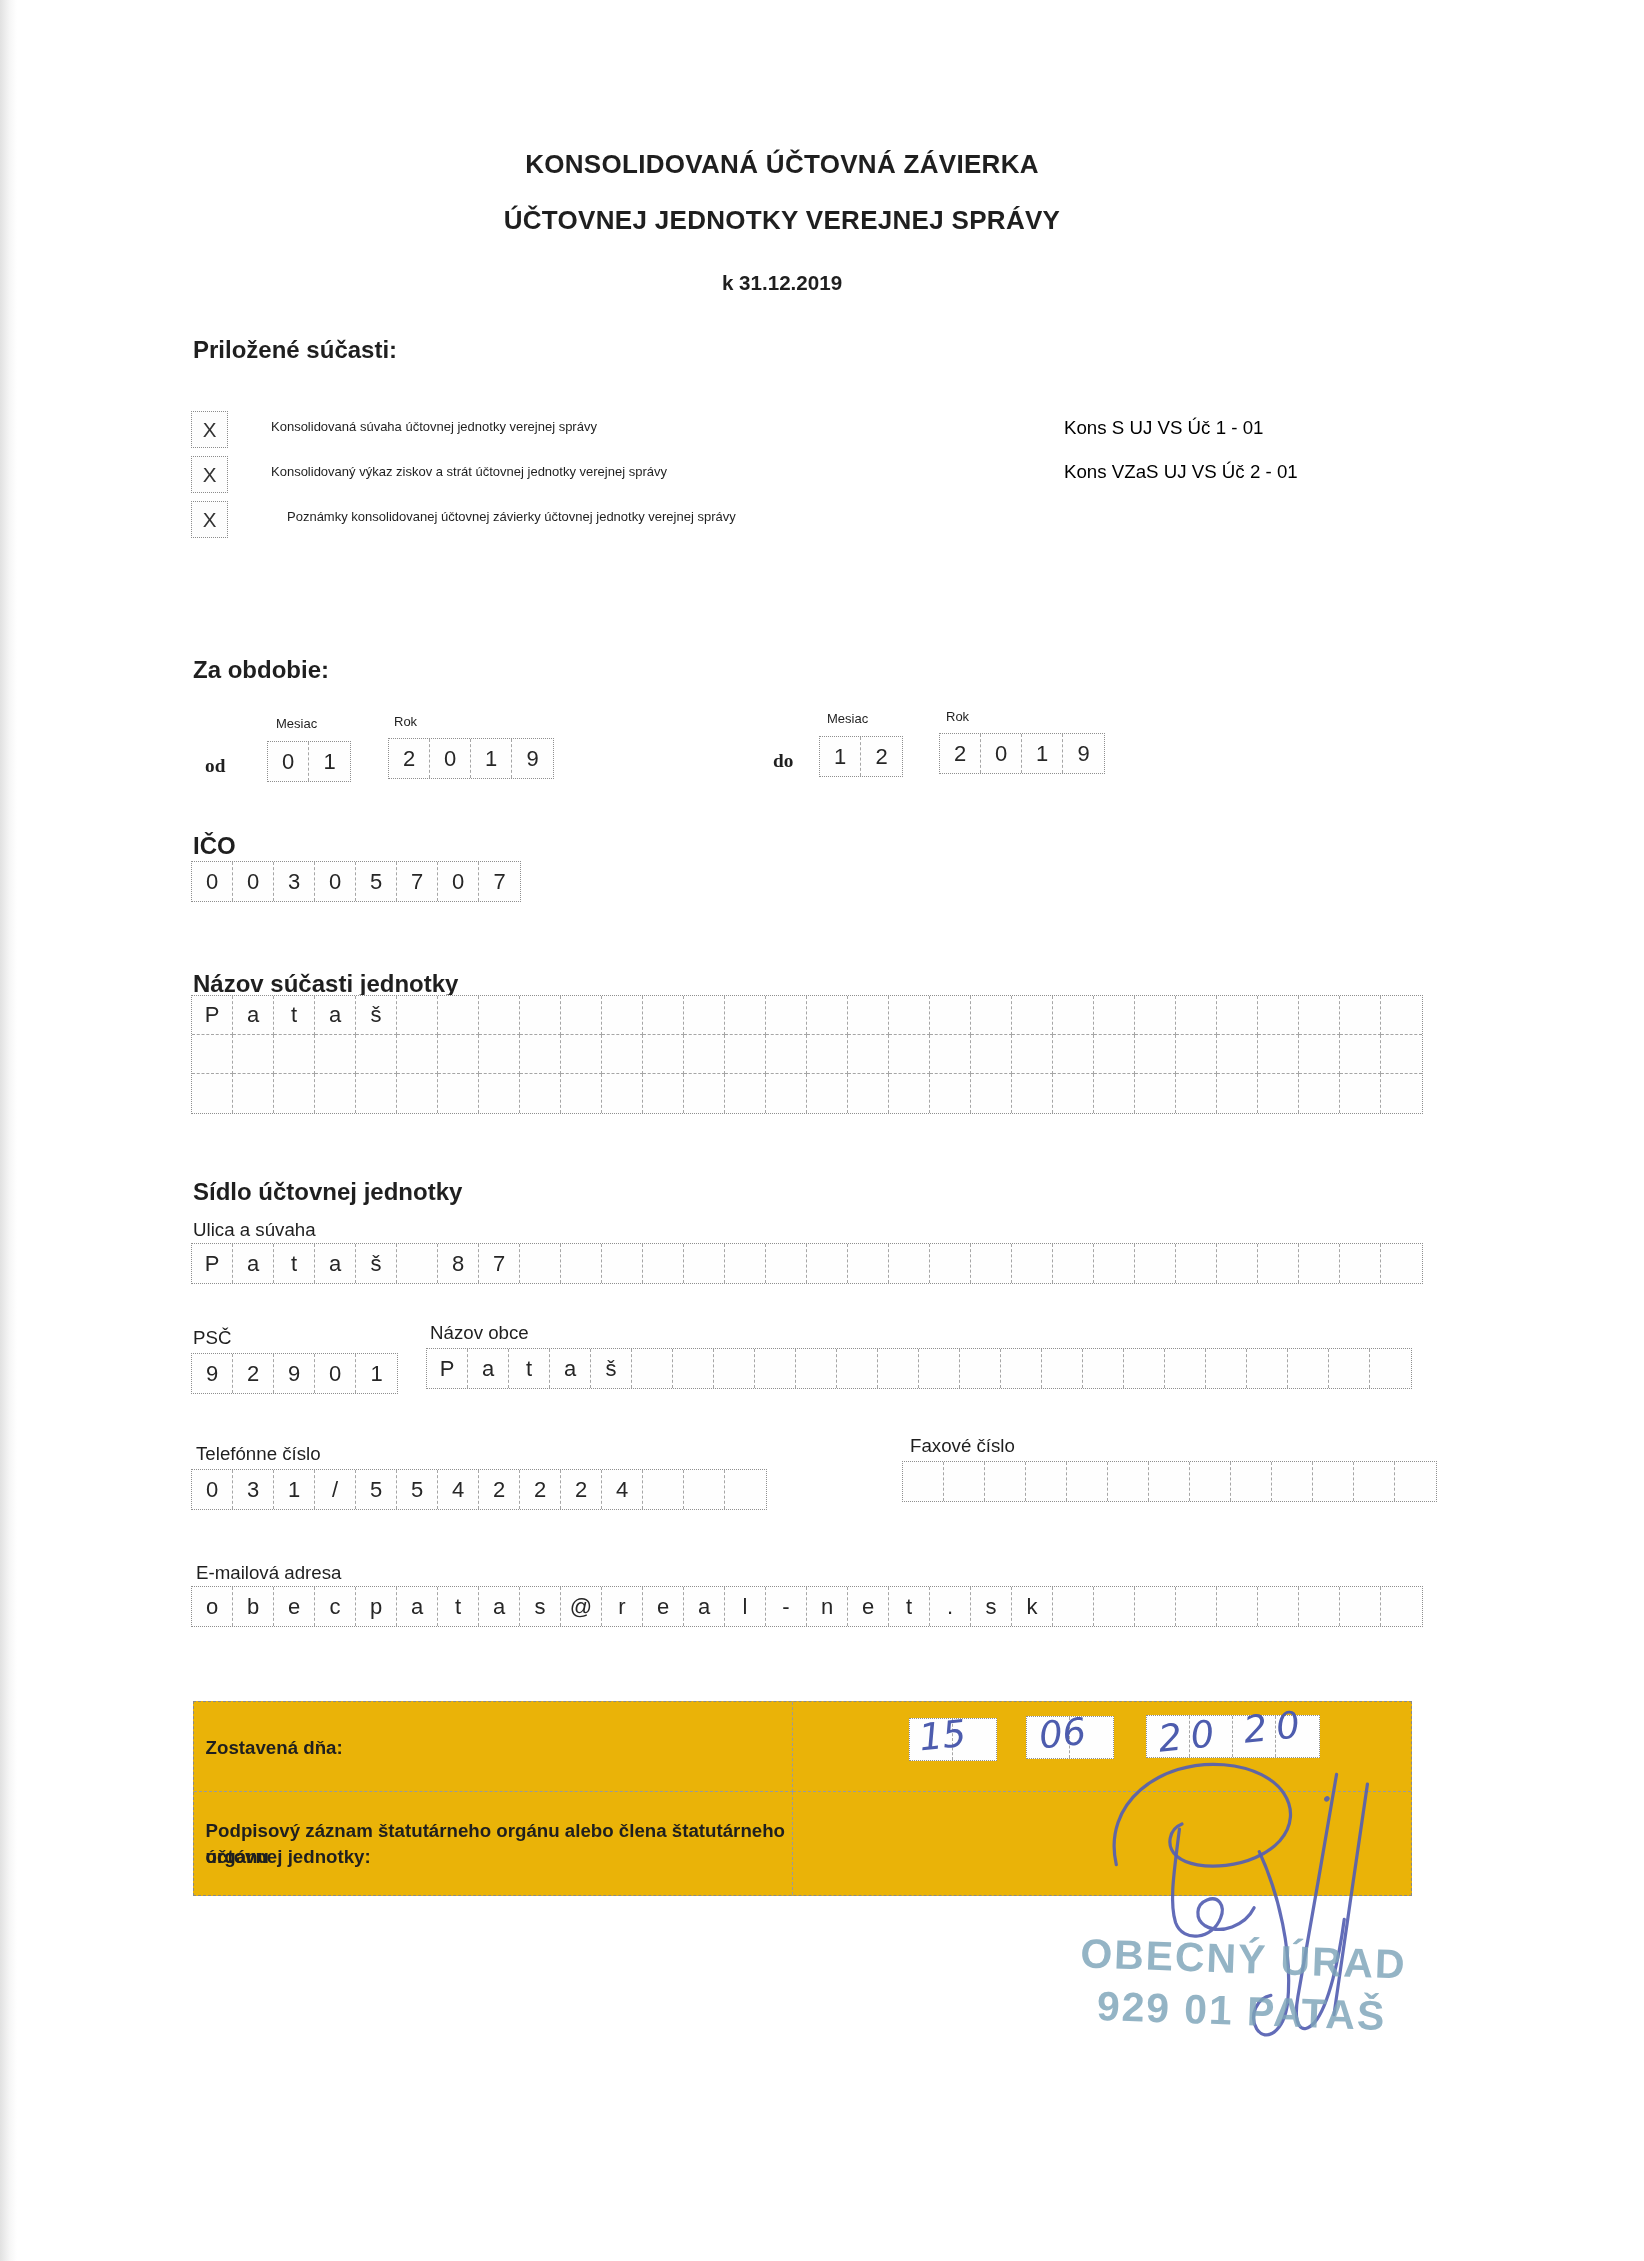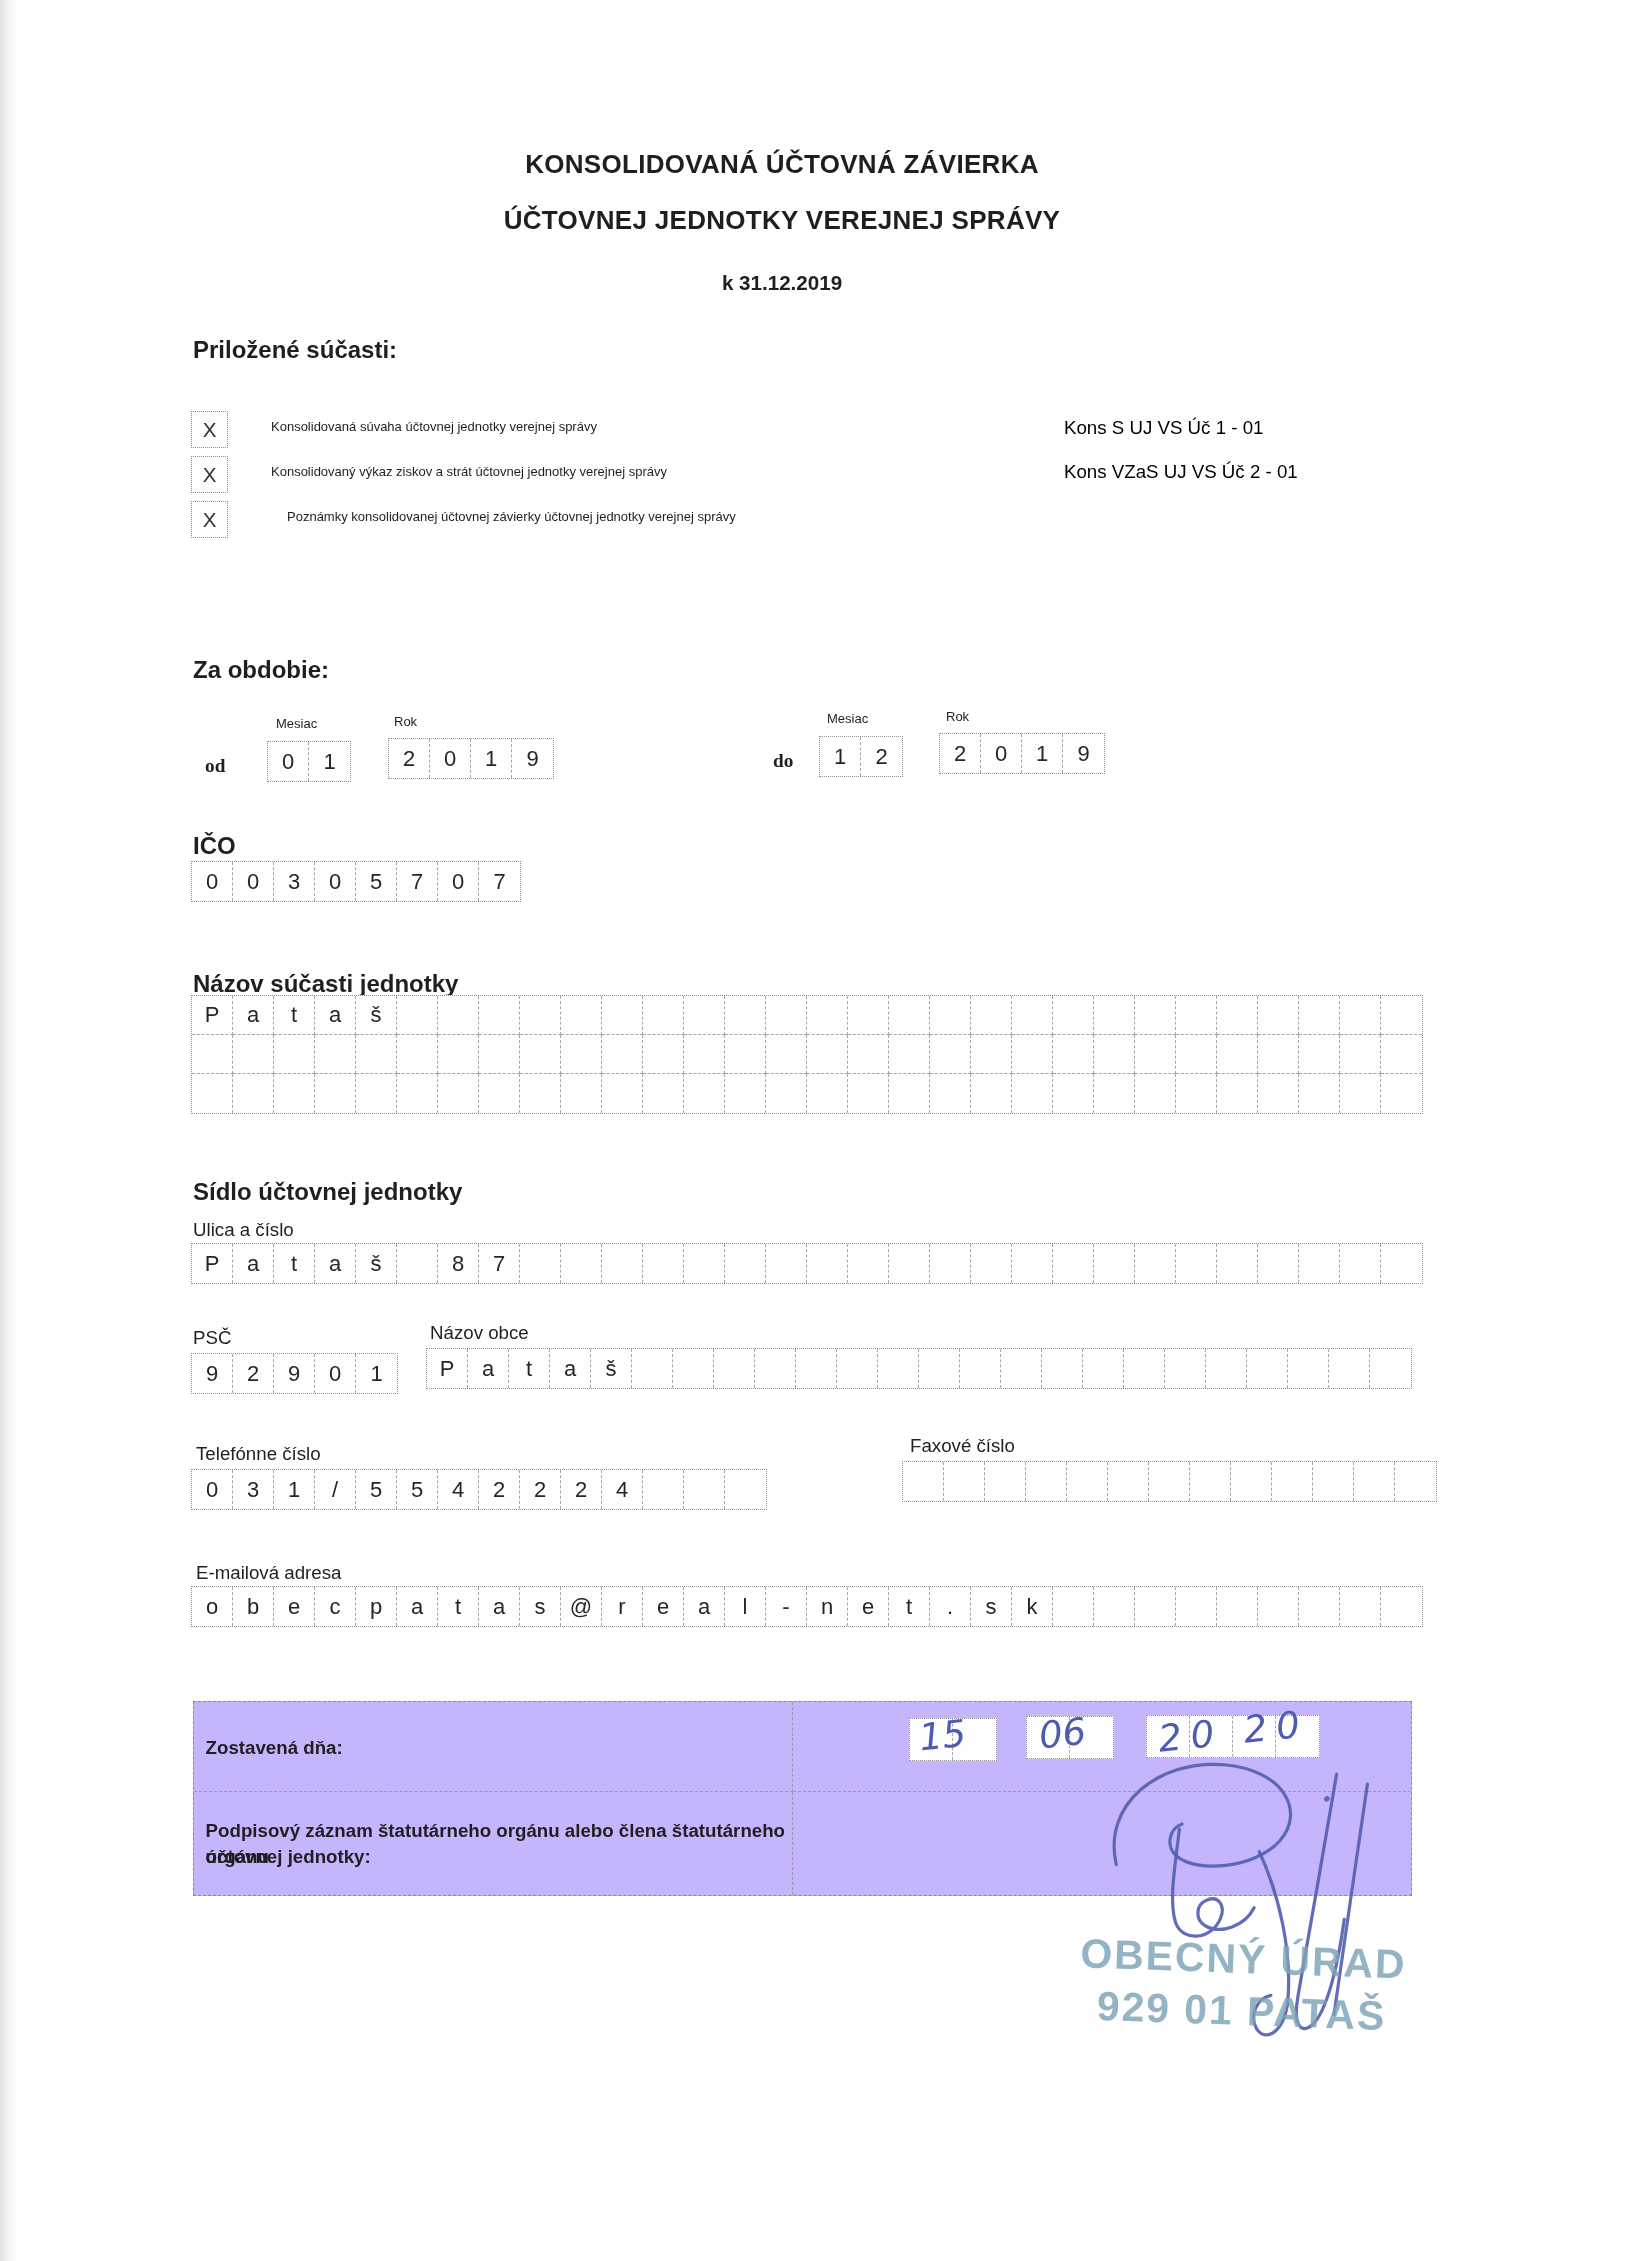--- a/index.html
+++ b/index.html
@@ -35,21 +35,21 @@
     width:41px;height:39px;box-sizing:border-box;
     border-right:0.6px dashed #a6a6a6;border-bottom:0.6px dashed #a6a6a6;
     display:flex;align-items:center;justify-content:center;
     font-size:22px;color:#262626;flex:0 0 auto;
   }
   .cellrow .cell:last-child{border-right:none;}
   .grid .cellrow:last-child .cell{border-bottom:none;}
   .datebox .cell{width:43px;height:41px;}
   .odlabel{font-size:19.3px;font-weight:bold;font-family:Liberation Serif, serif;}
   .ftable{
-    border:1.3px dashed #8a8a8a;background:#c4b5fd;
+    border:1.3px dashed #8a8a8a;background:#eab308;
     display:grid;grid-template-columns:599px 618px;grid-template-rows:90px 103px;
   }
   .ftable .fcell{border-right:0.6px dashed #9a9a9a;border-bottom:0.6px dashed #9a9a9a;box-sizing:border-box;position:relative;}
   .ftable .fcell.last-col{border-right:none;}
   .ftable .fcell.last-row{border-bottom:none;}
   .flabel{font-size:18.7px;font-weight:bold;line-height:26px;}
   .handwrite{
     font-style:italic;font-weight:normal;
     color:#4d5cae;font-size:37px;
     transform:rotate(-6deg);
@@ -240,21 +240,21 @@
         <div class="cell"></div>
         <div class="cell"></div>
         <div class="cell"></div>
         <div class="cell"></div>
         <div class="cell"></div>
         <div class="cell"></div>
       </div>
     </div>
 
   <div class="abs seclabel" style="left:193px;top:1178px;">Sídlo účtovnej jednotky</div>
-  <div class="abs smalllabel" style="left:193px;top:1219px;">Ulica a číslo</div>
+  <div class="abs smalllabel" style="left:193px;top:1219px;">Ulica a súvaha</div>
   <div class="abs grid" style="left:191px;top:1243px;">
       <div class="cellrow">
         <div class="cell">P</div>
         <div class="cell">a</div>
         <div class="cell">t</div>
         <div class="cell">a</div>
         <div class="cell">š</div>
         <div class="cell"></div>
         <div class="cell">8</div>
         <div class="cell">7</div>

